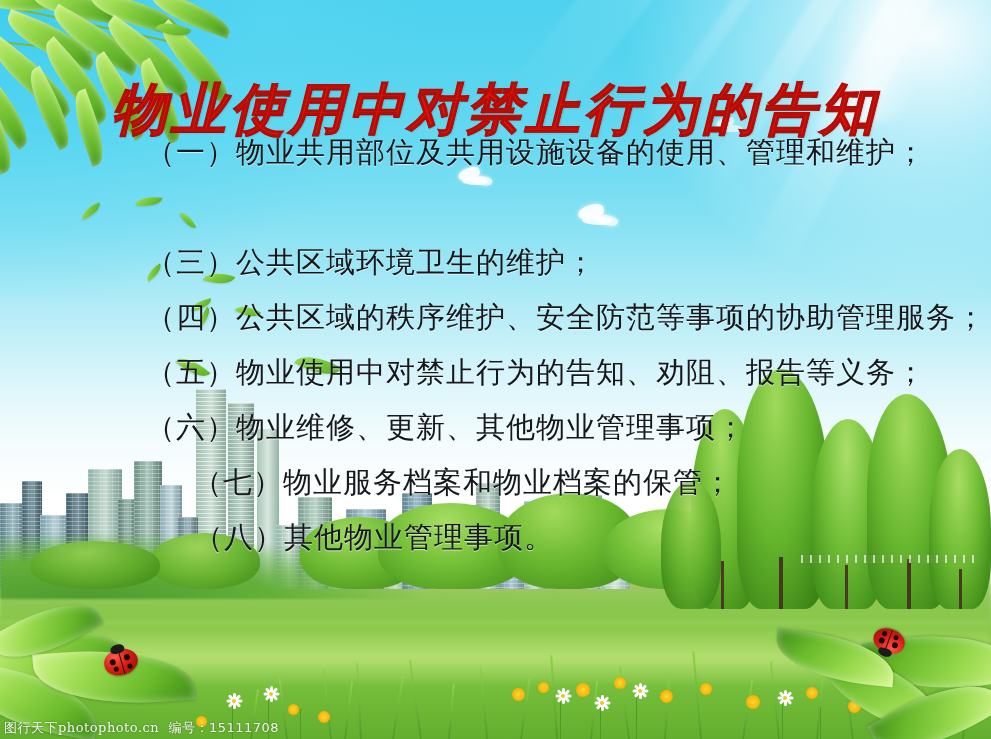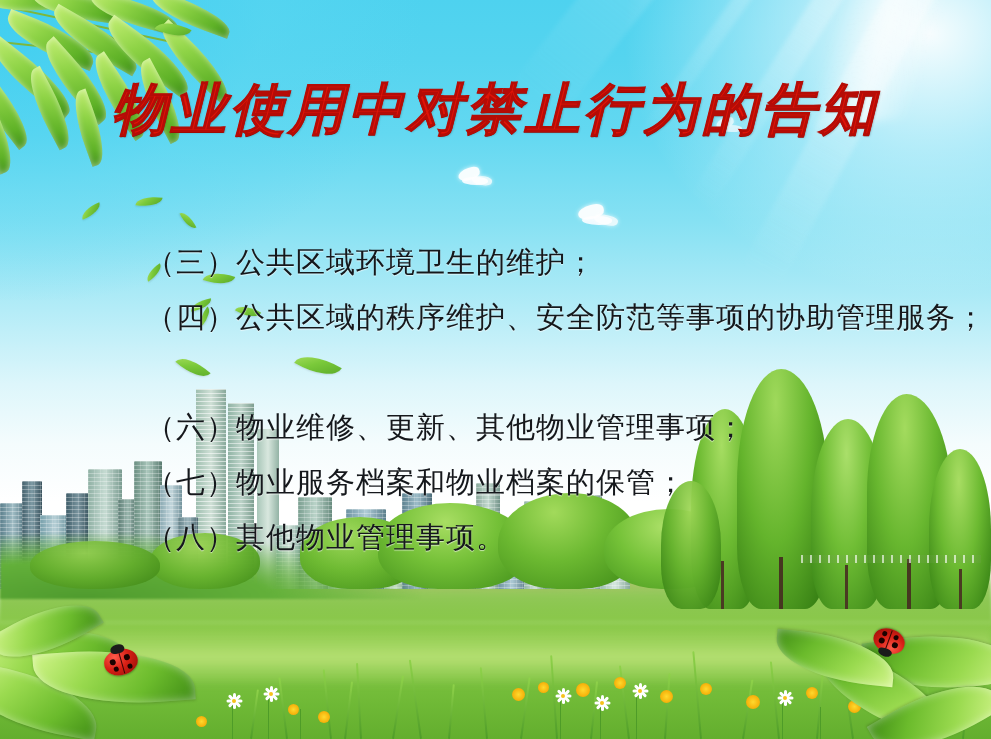--- a/index.html
+++ b/index.html
@@ -373,25 +373,27 @@
     <div class="wing" style="left:24px;top:10px;width:24px;height:10px;transform:rotate(14deg);opacity:.8;"></div>
   </div>
   <div class="dove" style="left:712px;top:118px;width:36px;height:18px;opacity:.75;">
     <div class="body" style="left:8px;top:7px;width:22px;height:7px;"></div>
     <div class="wing" style="left:4px;top:0px;width:18px;height:10px;transform:rotate(-18deg);"></div>
   </div>
 
   <h1 class="title">物业使用中对禁止行为的告知</h1>
 
   <div class="lines">
+    <div class="line" style="top:133px;"><span>（一）物业共用部位及共用设施设备的使用、管理和维护；</span></div>
     <div class="line" style="top:298px;"><span>（四）公共区域的秩序维护、安全防范等事项的协助管理服务；</span></div>
     <div class="line" style="top:243px;"><span>（三）公共区域环境卫生的维护；</span></div>
+    <div class="line" style="top:353px;"><span>（五）物业使用中对禁止行为的告知、劝阻、报告等义务；</span></div>
     <div class="line" style="top:408px;"><span>（六）物业维修、更新、其他物业管理事项；</span></div>
-    <div class="line" style="top:463px;"><span>（七）物业服务档案和物业档案的保管；</span></div>
-    <div class="line" style="top:518px;"><span>（八）其他物业管理事项。</span></div>
+    <div class="line" style="top:463px;margin-left:47px;"><span>（七）物业服务档案和物业档案的保管；</span></div>
+    <div class="line" style="top:518px;margin-left:48px;"><span>（八）其他物业管理事项。</span></div>
   </div>
 
   <div style="position:absolute;left:0;bottom:0;width:991px;height:96px;overflow:hidden;">
     <div class="blade" style="left:330px;height:70px;transform:rotate(-6deg);"></div>
     <div class="blade" style="left:344px;height:58px;transform:rotate(7deg);"></div>
     <div class="blade" style="left:360px;height:76px;transform:rotate(-3deg);"></div>
     <div class="blade" style="left:392px;height:64px;transform:rotate(9deg);"></div>
     <div class="blade" style="left:420px;height:80px;transform:rotate(-8deg);"></div>
     <div class="blade" style="left:448px;height:55px;transform:rotate(5deg);"></div>
     <div class="blade" style="left:486px;height:72px;transform:rotate(-5deg);"></div>
@@ -565,14 +567,17 @@
   <div class="ladybug" style="right:86px;bottom:86px;width:32px;height:24px;transform:rotate(200deg);">
     <div class="lb-body"></div>
       <div class="lb-split"></div>
       <div class="lb-head"></div>
     <div class="lb-dot" style="left:18%;top:30%;width:6px;height:6px;"></div>
     <div class="lb-dot" style="left:62%;top:28%;width:6px;height:6px;"></div>
     <div class="lb-dot" style="left:24%;top:62%;width:5px;height:5px;"></div>
     <div class="lb-dot" style="left:64%;top:64%;width:5px;height:5px;"></div>
   </div>
 
+  <div class="watermark">
+    <span>图行天下</span><span class="wm-url">photophoto.cn</span>&nbsp;&nbsp;<span>编号：</span><span>15111708</span>
+  </div>
 
 </div>
 
 </body></html>

